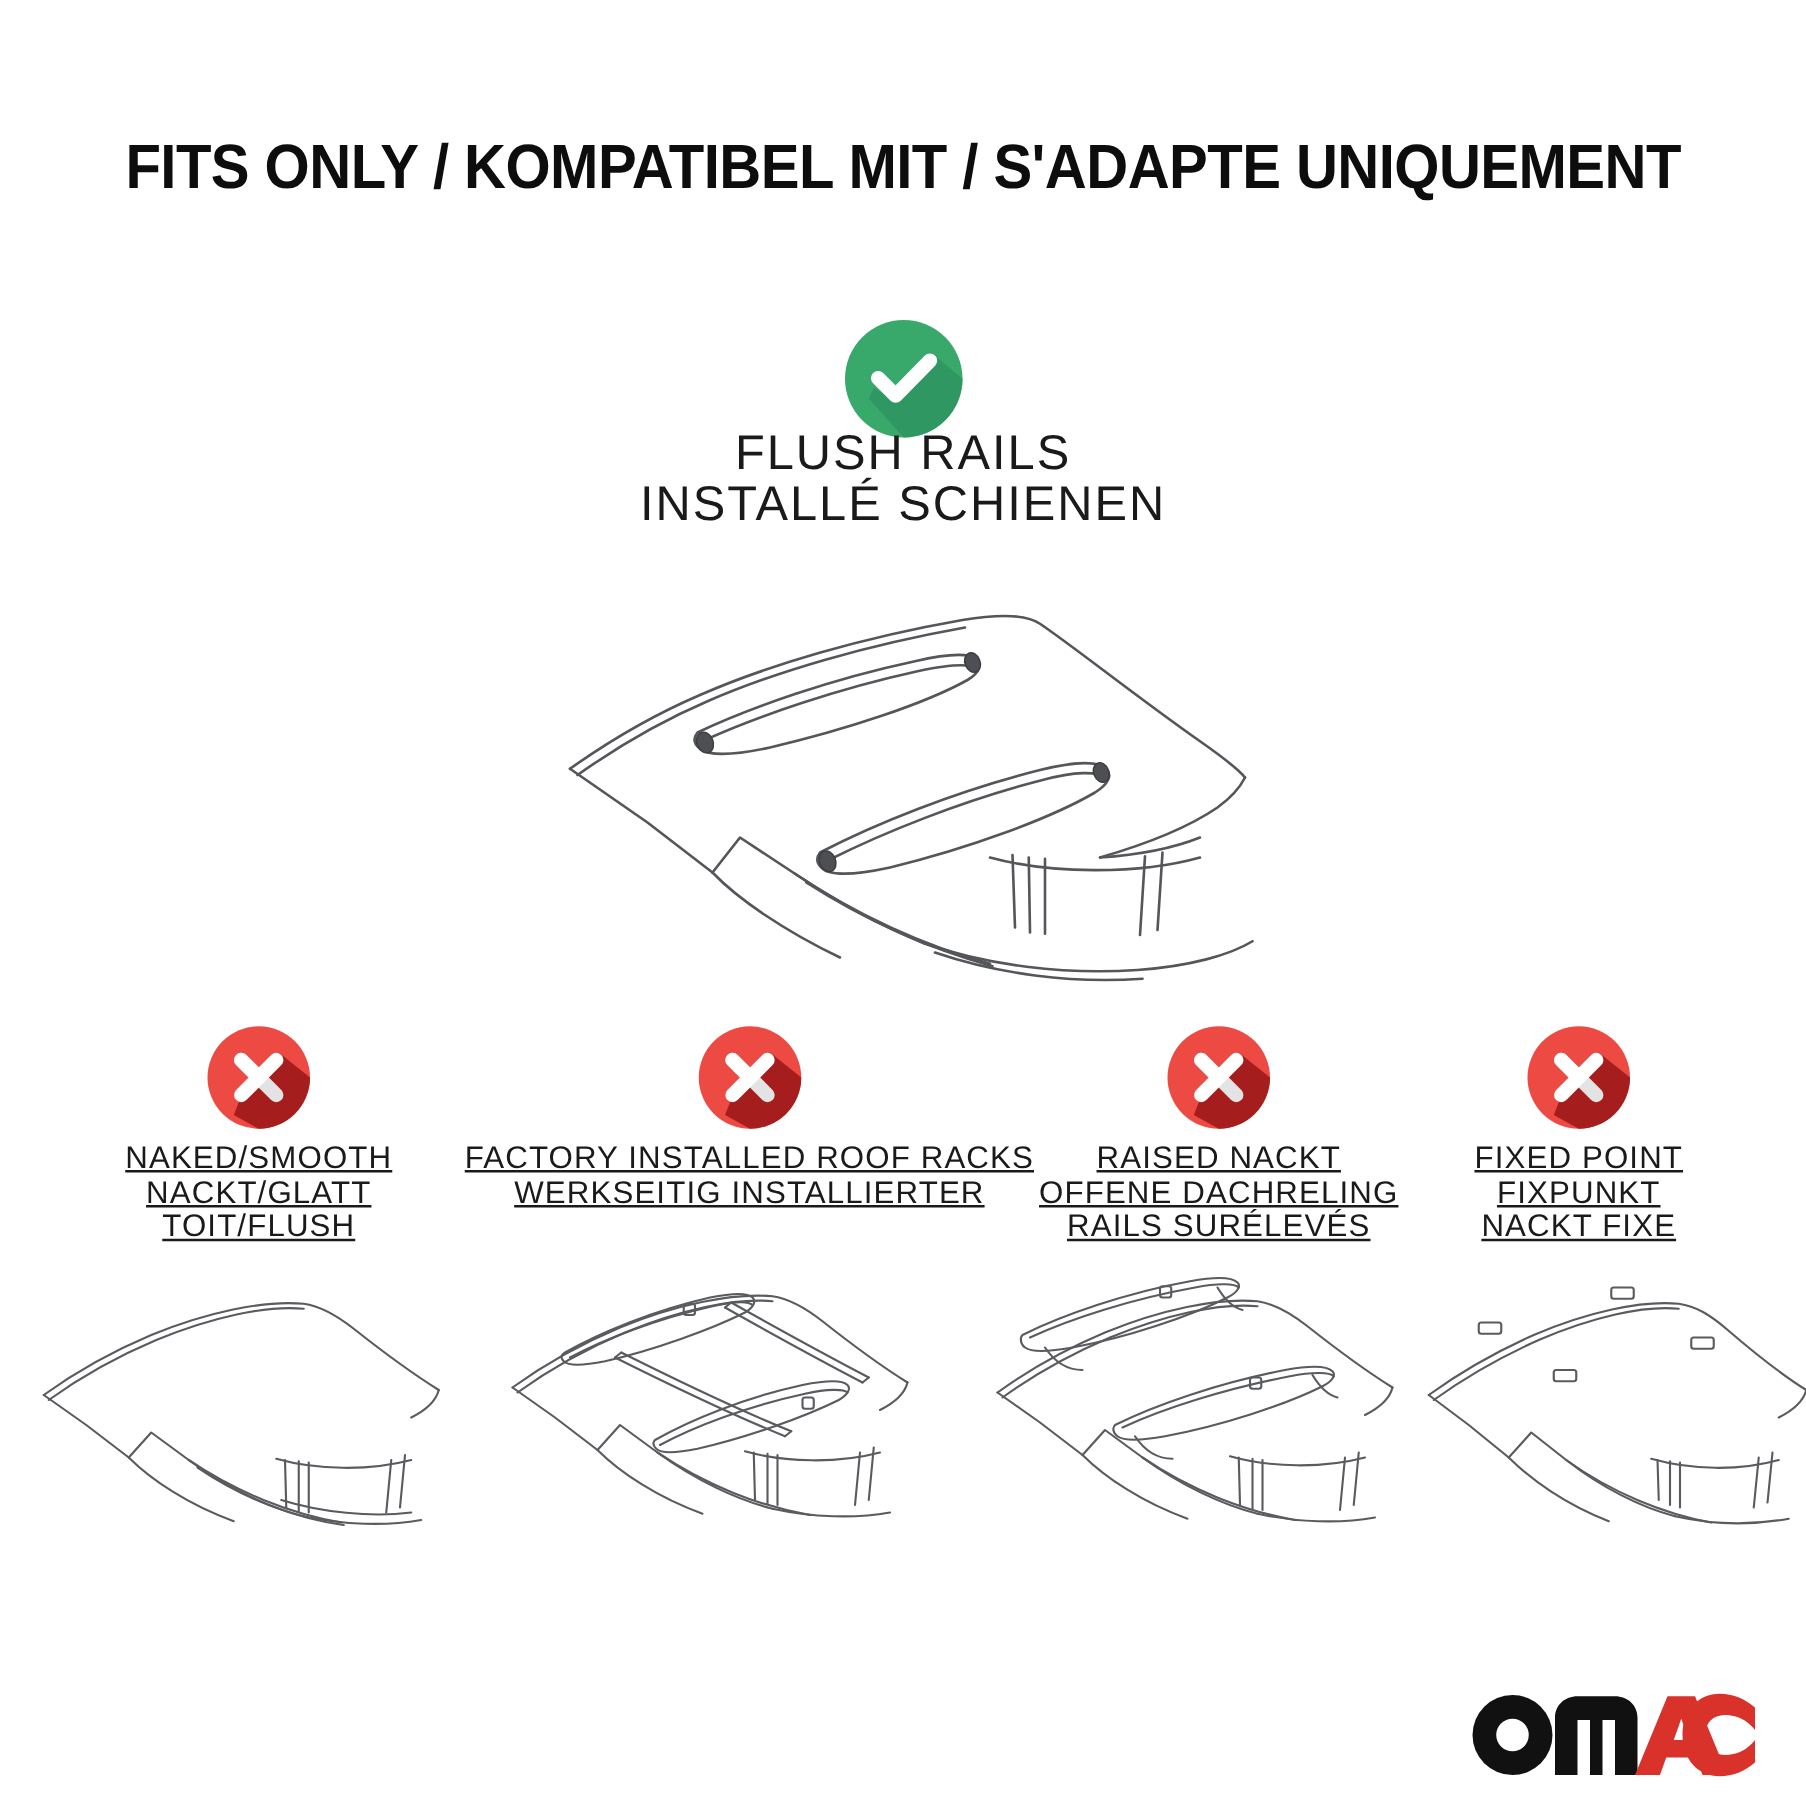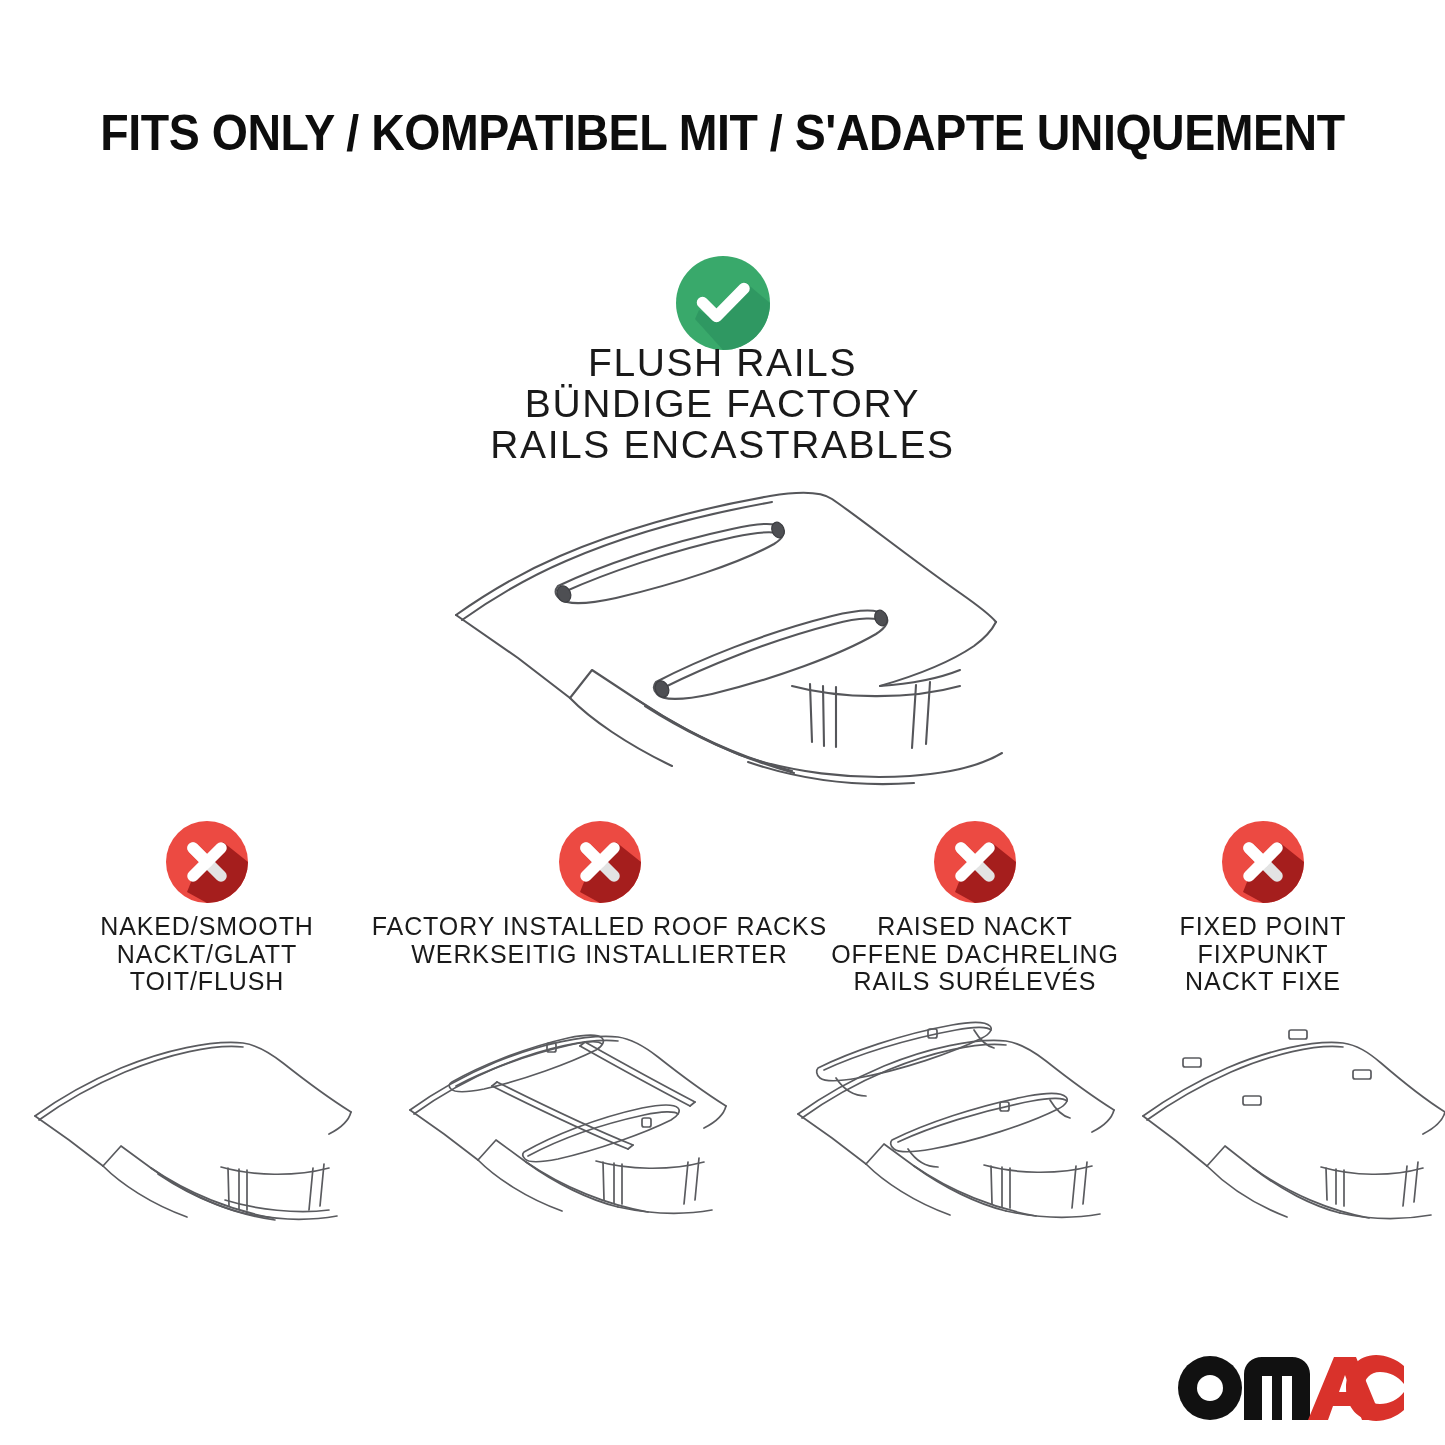--- a/index.html
+++ b/index.html
@@ -49,20 +49,21 @@
   .col{position:absolute;top:820px;}
   .col .badge{position:absolute;left:50%;margin-left:-42px;top:0;width:84px;height:84px;}
   .col .caption{
     position:absolute;top:93px;left:50%;transform:translateX(-50%);
     text-align:center;
     font-size:25px;
     line-height:27.5px;
     letter-spacing:0.9px;
     color:#1a1a1a;
     white-space:nowrap;
+    text-decoration:underline;
   }
   .col.c1{left:42px;width:330px;}
   .col.c2{left:372px;width:455px;}
   .col.c3{left:830px;width:290px;}
   .col.c4{left:1128px;width:270px;}
 
   .mini-roof{position:absolute;}
   .mini-roof.m1{left:25px;top:1020px;width:350px;height:200px;}
   .mini-roof.m2{left:400px;top:1000px;width:350px;height:220px;}
   .mini-roof.m3{left:788px;top:1008px;width:350px;height:212px;}
@@ -85,22 +86,21 @@
     <div class="ok-badge">
       <svg viewBox="0 0 96 96" width="96" height="96">
         <circle cx="48" cy="48" r="47" fill="#39a96b"></circle>
         <path d="M48 95A47 47 0 0 0 95 48L70 27 35 62 24 55 20 64z" fill="#2e9560" opacity="0.85"></path>
         <path d="M27.5 47.5 L41.5 61.5 L69 33.5" fill="none" stroke="#ffffff" stroke-width="11.5" stroke-linecap="round" stroke-linejoin="round"></path>
       </svg>
     </div>
 
     <div class="ok-labels">
       <div>FLUSH RAILS</div>
-      <div>BÜNDIGE FACTORY</div>
-      <div>RAILS ENCASTRABLES</div>
+      <div>INSTALLÉ SCHIENEN</div>
     </div>
 
     <div class="hero-roof">
       <svg viewBox="0 0 580 320" width="580" height="320">
         <g fill="none" stroke="#55565a" stroke-width="2.1" stroke-linejoin="round" stroke-linecap="round">
 
           <path d="M16 145 C40 128 78 104 120 86 C175 62 250 40 330 26 C360 21 382 22 392 29
                    C420 48 470 88 520 123 C540 137 552 147 556 152"></path>
           <path d="M22 150 C46 133 84 109 126 91 C181 67 254 46 332 32"></path>
 

